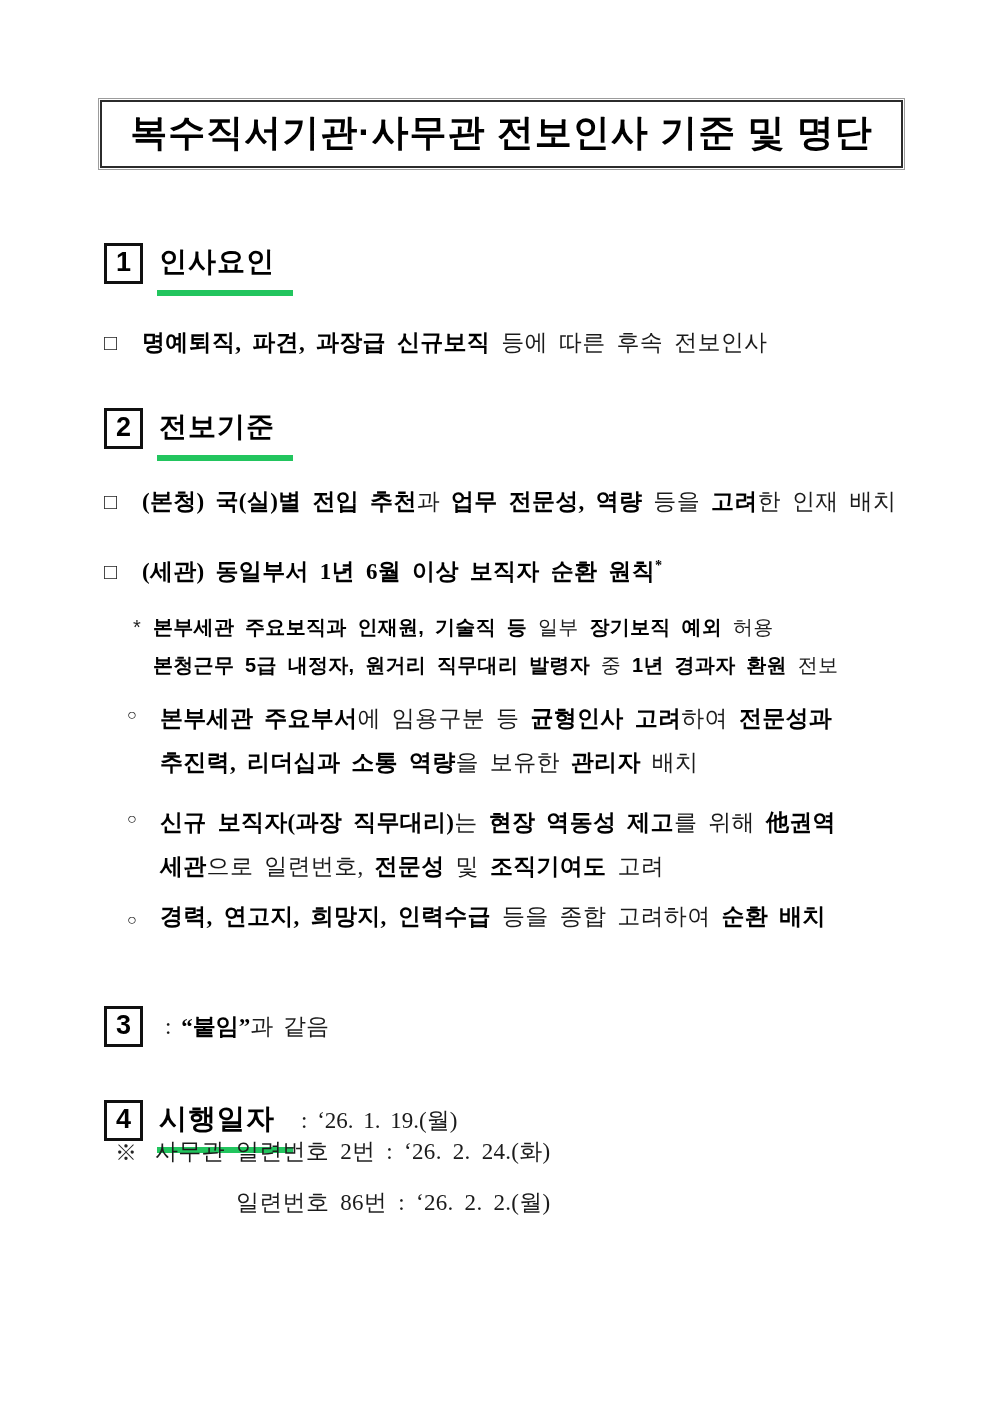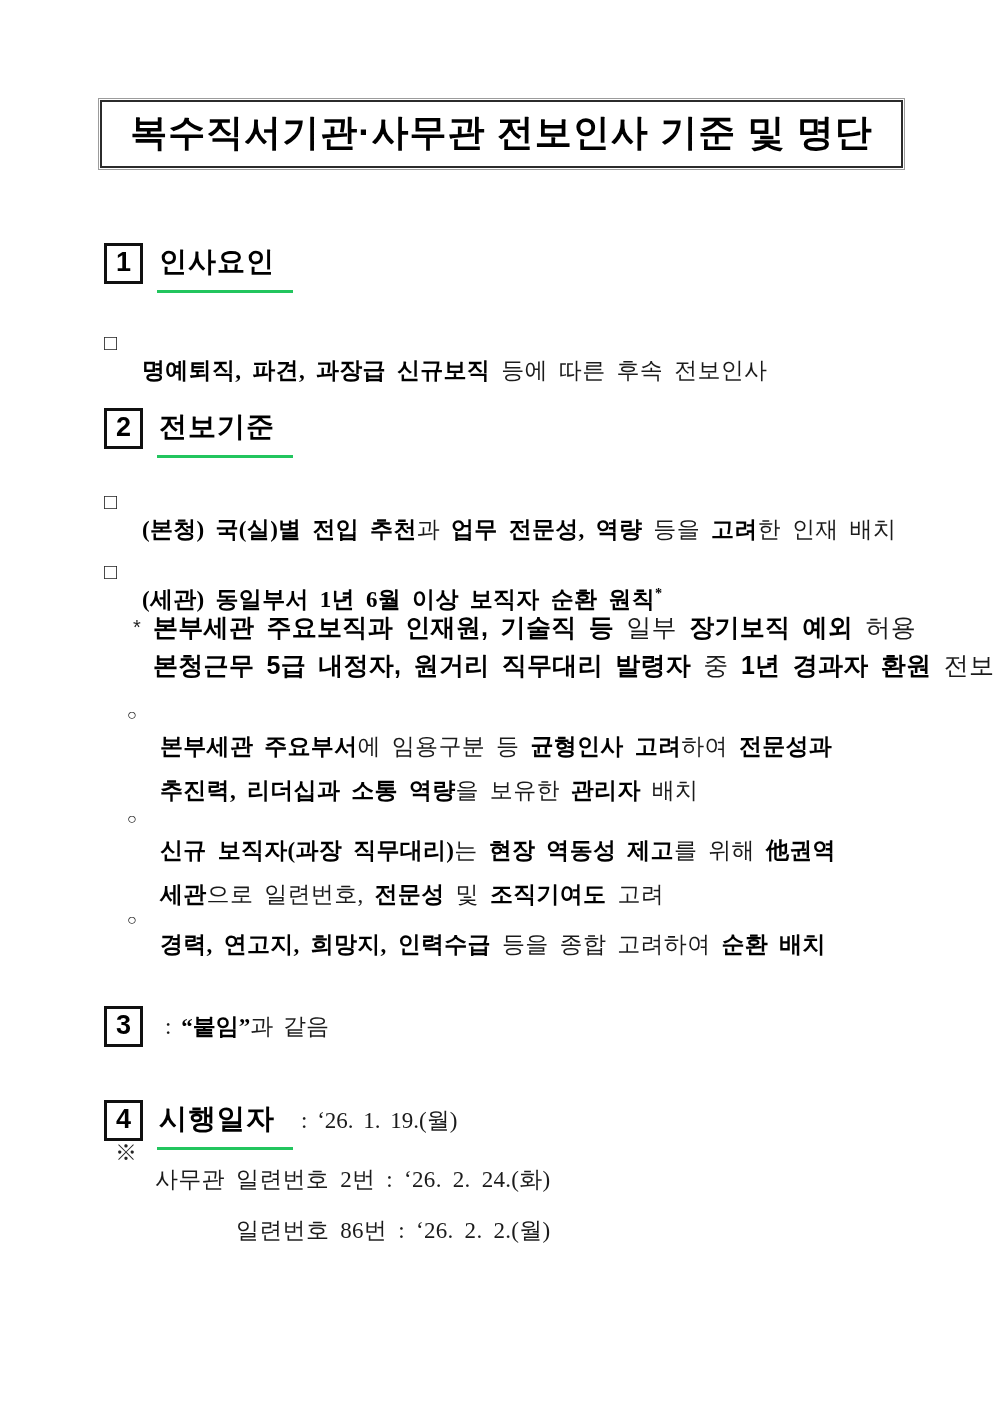--- a/index.html
+++ b/index.html
@@ -49,21 +49,21 @@
     color: #000;
     line-height: 1.15;
     margin-right: 14px;
   }
   .head-text {
     font-family: "Liberation Sans", sans-serif;
     font-weight: 800;
     font-size: 28px;
     color: #000;
     letter-spacing: 1px;
-    border-bottom: 3px solid #22c55e;
+    border-bottom: 6px solid #22c55e;
     padding: 0 18px 9px 2px;
   }
   .head-suffix {
     font-family: "Liberation Serif", serif;
     font-size: 23px;
     color: #1b1b1b;
     margin-left: 8px;
     word-spacing: 4px;
     margin-top: 28px;
   }
@@ -83,22 +83,22 @@
   .oi .marker   { width: 33px; font-size: 16px; line-height: 30px; padding-top: 3px; }
   .ref .marker  { width: 40px; font-size: 22px; line-height: 32px; }
   .txt {
     font-size: 23px;
     line-height: 30px;
     word-spacing: 5px;
     letter-spacing: 0.3px;
   }
   .txt .line { white-space: nowrap; }
   .two-line .line { line-height: 44px; }
-  .serif { font-family: "Liberation Serif", serif; margin-top: 28px; }
-  .gothic { font-family: "Liberation Sans", sans-serif; font-size: 25px; }
+  .serif { font-family: "Liberation Serif", serif; }
+  .gothic { font-family: "Liberation Sans", sans-serif; font-size: 20px; }
   .b { font-weight: 700; color: #000; }
   sup { font-size: 62%; vertical-align: super; line-height: 0; }
 </style>
 </head>
 <body>
 
 <div class="page">
 
   <div class="title-box">복수직서기관·사무관 전보인사 기준 및 명단</div>
 

